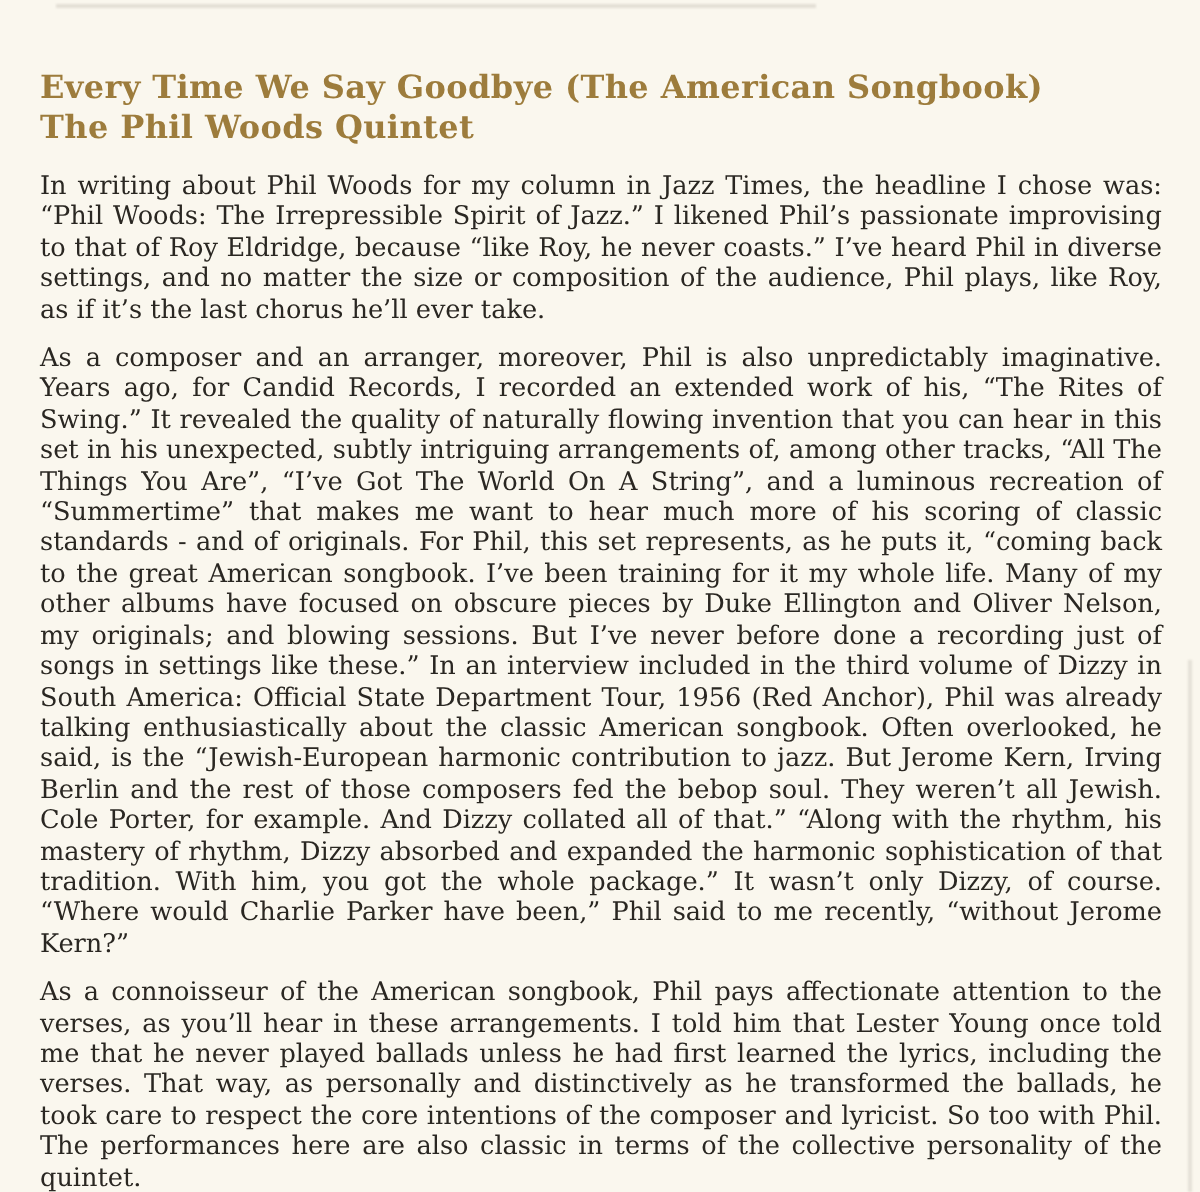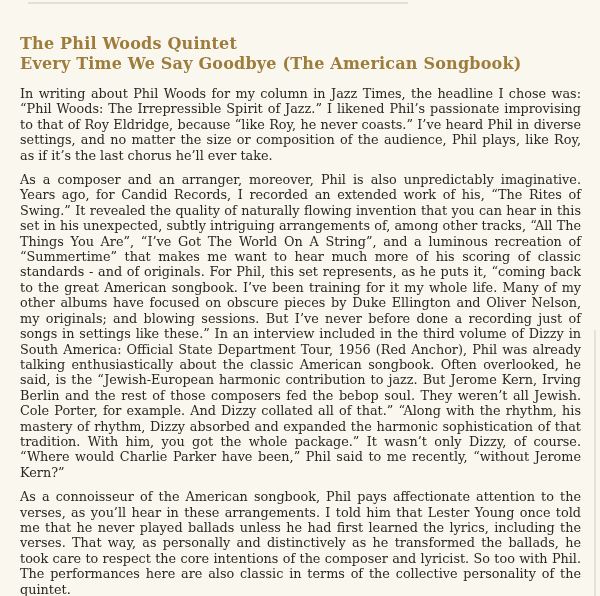--- a/index.html
+++ b/index.html
@@ -49,22 +49,22 @@
   }
 </style>
 </head>
 <body>
 
 <div class="page">
   <div class="scan-top"></div>
   <div class="scan-right"></div>
 
   <div class="title-block">
+    <div class="title-line">Every Time We Say Goodbye (The American Songbook)</div>
     <div class="title-line">The Phil Woods Quintet</div>
-    <div class="title-line">Every Time We Say Goodbye (The American Songbook)</div>
   </div>
 
   <div class="notes">
     <p>In writing about Phil Woods for my column in Jazz Times, the headline I chose was: “Phil Woods: The Irrepressible Spirit of Jazz.” I likened Phil’s passionate improvising to that of Roy Eldridge, because “like Roy, he never coasts.” I’ve heard Phil in diverse settings, and no matter the size or composition of the audience, Phil plays, like Roy, as if it’s the last chorus he’ll ever take.</p>
     <p>As a composer and an arranger, moreover, Phil is also unpredictably imaginative. Years ago, for Candid Records, I recorded an extended work of his, “The Rites of Swing.” It revealed the quality of naturally flowing invention that you can hear in this set in his unexpected, subtly intriguing arrangements of, among other tracks, “All The Things You Are”, “I’ve Got The World On A String”, and a luminous recreation of “Summertime” that makes me want to hear much more of his scoring of classic standards - and of originals. For Phil, this set represents, as he puts it, “coming back to the great American songbook. I’ve been training for it my whole life. Many of my other albums have focused on obscure pieces by Duke Ellington and Oliver Nelson, my originals; and blowing sessions. But I’ve never before done a recording just of songs in settings like these.” In an interview included in the third volume of Dizzy in South America: Official State Department Tour, 1956 (Red Anchor), Phil was already talking enthusiastically about the classic American songbook. Often overlooked, he said, is the “Jewish-European harmonic contribution to jazz. But Jerome Kern, Irving Berlin and the rest of those composers fed the bebop soul. They weren’t all Jewish. Cole Porter, for example. And Dizzy collated all of that.” “Along with the rhythm, his mastery of rhythm, Dizzy absorbed and expanded the harmonic sophistication of that tradition. With him, you got the whole package.” It wasn’t only Dizzy, of course. “Where would Charlie Parker have been,” Phil said to me recently, “without Jerome Kern?”</p>
     <p>As a connoisseur of the American songbook, Phil pays affectionate attention to the verses, as you’ll hear in these arrangements. I told him that Lester Young once told me that he never played ballads unless he had first learned the lyrics, including the verses. That way, as personally and distinctively as he transformed the ballads, he took care to respect the core intentions of the composer and lyricist. So too with Phil. The performances here are also classic in terms of the collective personality of the quintet.</p>
   </div>
 </div>
 
 </body></html>

